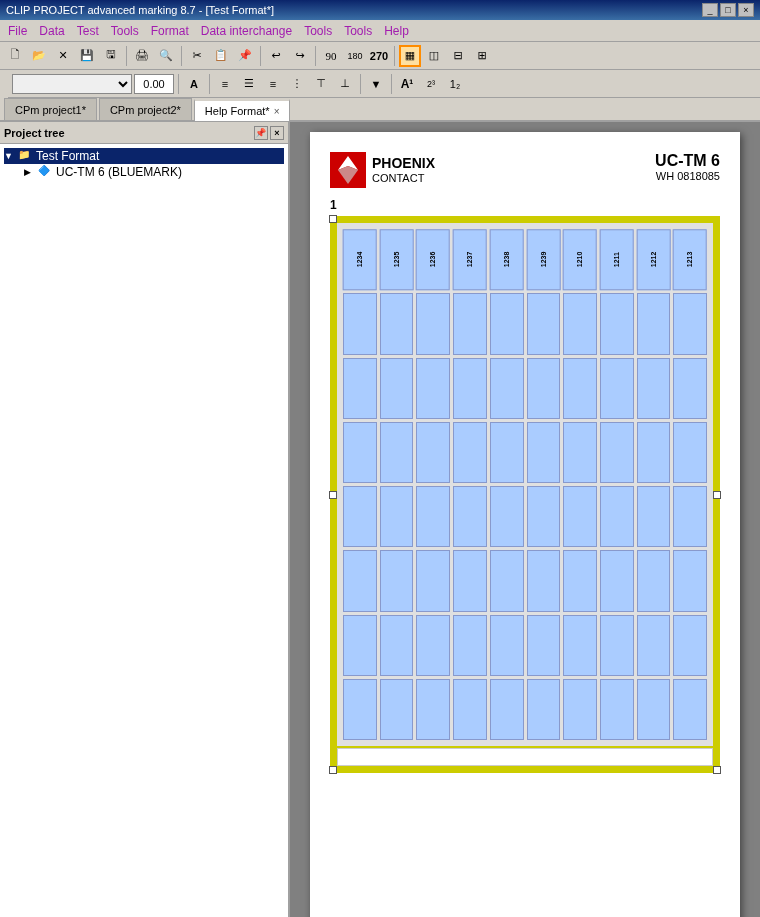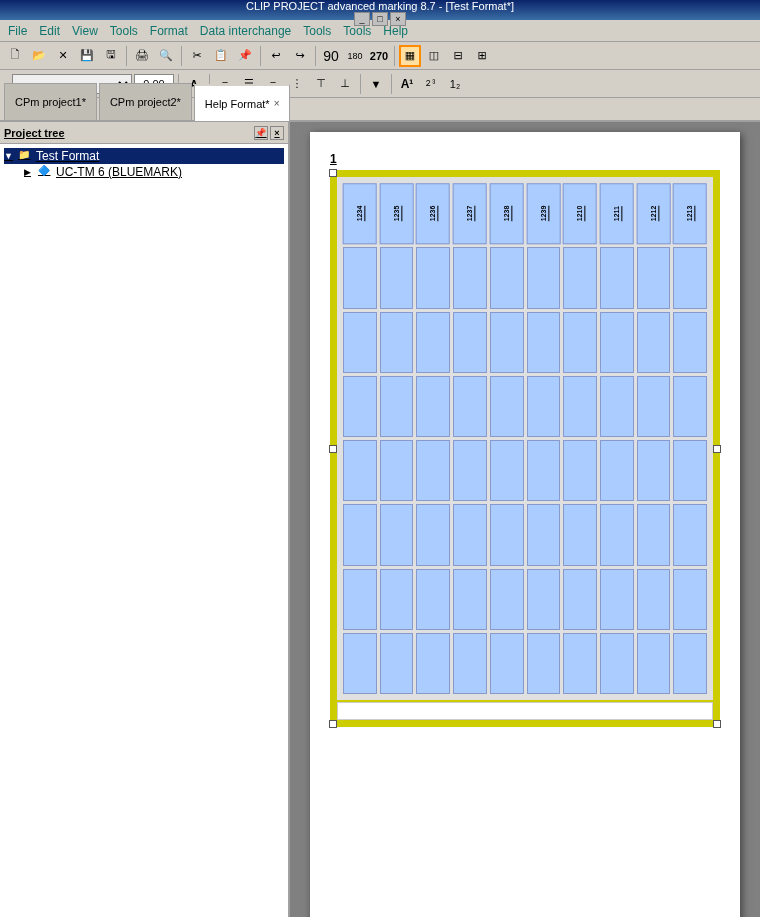--- a/index.html
+++ b/index.html
@@ -8,21 +8,20 @@
     
     #title-bar {
       height: 20px;
       background: linear-gradient(to bottom, #0a246a, #3a6ea5);
       color: white;
       font-size: 11px;
       display: flex;
       align-items: center;
       padding: 0 6px;
       user-select: none;
-      flex-direction: column;
     }
     #title-bar-text { flex: 1; }
     #title-bar-controls { display: flex; gap: 2px; }
     .title-btn {
       width: 16px; height: 14px;
       background: #c0c0c0;
       border: 1px solid #888;
       font-size: 9px;
       display: flex; align-items: center; justify-content: center;
       cursor: pointer; color: #000;
@@ -34,21 +33,21 @@
       background: #d4d0c8;
       display: flex;
       align-items: center;
       padding: 0 2px;
       border-bottom: 1px solid #a0a0a0;
     }
     .menu-item {
       padding: 2px 6px;
       font-size: 12px;
       cursor: pointer;
-      color: #0f766e;
+      color: #a21caf;
     }
 
     
     .toolbar {
       height: 28px;
       background: #d4d0c8;
       display: flex;
       align-items: center;
       padding: 2px 4px;
       gap: 2px;
@@ -91,21 +90,21 @@
     
     #tab-bar {
       height: 24px;
       background: #d4d0c8;
       display: flex;
       align-items: flex-end;
       padding-left: 4px;
       border-bottom: 2px solid #a0a0a0;
     }
     .tab {
-      height: 37px;
+      height: 22px;
       padding: 2px 10px;
       font-size: 11px;
       background: #c0bdb5;
       border: 1px solid #a0a0a0;
       border-bottom: none;
       cursor: pointer;
       display: flex; align-items: center; gap: 4px;
       margin-right: 2px;
     }
     .tab.active {
@@ -113,21 +112,20 @@
       border-top: 2px solid #d4d0c8;
       position: relative;
       bottom: -1px;
     }
     .tab-close { font-size: 10px; cursor: pointer; color: #555; }
 
     
     #main {
       display: flex;
       height: calc(917px - 20px - 22px - 28px - 28px - 24px);
-      text-decoration: underline;
     }
 
     
     #project-tree {
       width: 290px;
       min-width: 290px;
       background: #ffffff;
       border-right: 2px solid #a0a0a0;
       display: flex;
       flex-direction: column;
@@ -303,22 +301,22 @@
   <span id="title-bar-text">CLIP PROJECT advanced marking 8.7 - [Test Format*]</span>
   <div id="title-bar-controls">
     <div class="title-btn">_</div>
     <div class="title-btn">□</div>
     <div class="title-btn">×</div>
   </div>
 </div>
 
 <div id="menu-bar">
 <div class="menu-item">File</div>
-    <div class="menu-item">Edit</div>
-    <div class="menu-item">View</div>
+    <div class="menu-item">Data</div>
+    <div class="menu-item">Test</div>
     <div class="menu-item">Tools</div>
     <div class="menu-item">Format</div>
     <div class="menu-item">Data interchange</div>
     <div class="menu-item">Tools</div>
     <div class="menu-item">Tools</div>
     <div class="menu-item">Help</div>
   </div>
 
 <div class="toolbar" id="toolbar-1">
   <div class="toolbar-btn">🗋</div>
@@ -330,21 +328,21 @@
   <div class="toolbar-btn">🖨</div>
   <div class="toolbar-btn">🔍</div>
   <div class="toolbar-separator"></div>
   <div class="toolbar-btn">✂</div>
   <div class="toolbar-btn">📋</div>
   <div class="toolbar-btn">📌</div>
   <div class="toolbar-separator"></div>
   <div class="toolbar-btn">↩</div>
   <div class="toolbar-btn">↪</div>
   <div class="toolbar-separator"></div>
-  <div class="toolbar-btn" style="font-size:14px;">90</div>
+  <div class="toolbar-btn" style="font-size:11px;font-family:Liberation Serif, serif;">90</div>
   <div class="toolbar-btn" style="font-size:9px;">180</div>
   <div class="toolbar-btn" style="font-size:11px;font-weight:bold;">270</div>
   <div class="toolbar-separator"></div>
   <div class="toolbar-btn active">▦</div>
   <div class="toolbar-btn">◫</div>
   <div class="toolbar-btn">⊟</div>
   <div class="toolbar-btn">⊞</div>
 </div>
 
 <div id="format-toolbar">
@@ -356,21 +354,21 @@
   <div class="toolbar-btn">≡</div>
   <div class="toolbar-btn">☰</div>
   <div class="toolbar-btn">≡</div>
   <div class="toolbar-btn">⋮</div>
   <div class="toolbar-btn">⊤</div>
   <div class="toolbar-btn">⊥</div>
   <div class="toolbar-separator"></div>
   <div class="toolbar-btn">▼</div>
   <div class="toolbar-separator"></div>
   <div class="toolbar-btn" style="font-weight:bold;font-size:12px;">A¹</div>
-  <div class="toolbar-btn" style="font-size:9px;font-family:Liberation Mono, monospace;">2³</div>
+  <div class="toolbar-btn" style="font-size:9px;">2³</div>
   <div class="toolbar-btn">1₂</div>
 </div>
 
 <div id="tab-bar">
 <div class="tab">
       <span>CPm project1*</span>
     </div>
     <div class="tab">
       <span>CPm project2*</span>
     </div>
@@ -402,20 +400,39 @@
           <span class="icon tree-node-icon">🔷</span>
           <span>UC-TM 6 (BLUEMARK)</span>
         </div>
       </div>
     </div>
   </div>
 
   <div id="canvas-area">
     <div id="document-page">
 
+      <div id="doc-header">
+        <div id="phoenix-logo">
+          <div id="logo-icon">
+            <svg width="36" height="36" viewBox="0 0 36 36">
+              <rect width="36" height="36" fill="#cc0000"></rect>
+              <polygon points="18,4 28,18 18,14 8,18" fill="white"></polygon>
+              <polygon points="18,14 28,18 18,32 8,18" fill="#cc8888"></polygon>
+            </svg>
+          </div>
+          <div>
+            <div id="logo-text">PHOENIX</div>
+            <div id="logo-contact">CONTACT</div>
+          </div>
+        </div>
+        <div id="doc-info">
+          <div id="doc-model">UC-TM 6</div>
+          <div id="doc-code">WH 0818085</div>
+        </div>
+      </div>
 
       <div id="page-number">1</div>
 
       <div id="label-grid-outer">
 
         <div class="corner-handle handle-tl"></div>
         <div class="corner-handle handle-ml"></div>
         <div class="corner-handle handle-bl"></div>
         <div class="corner-handle handle-mr"></div>
         <div class="corner-handle handle-br"></div>

